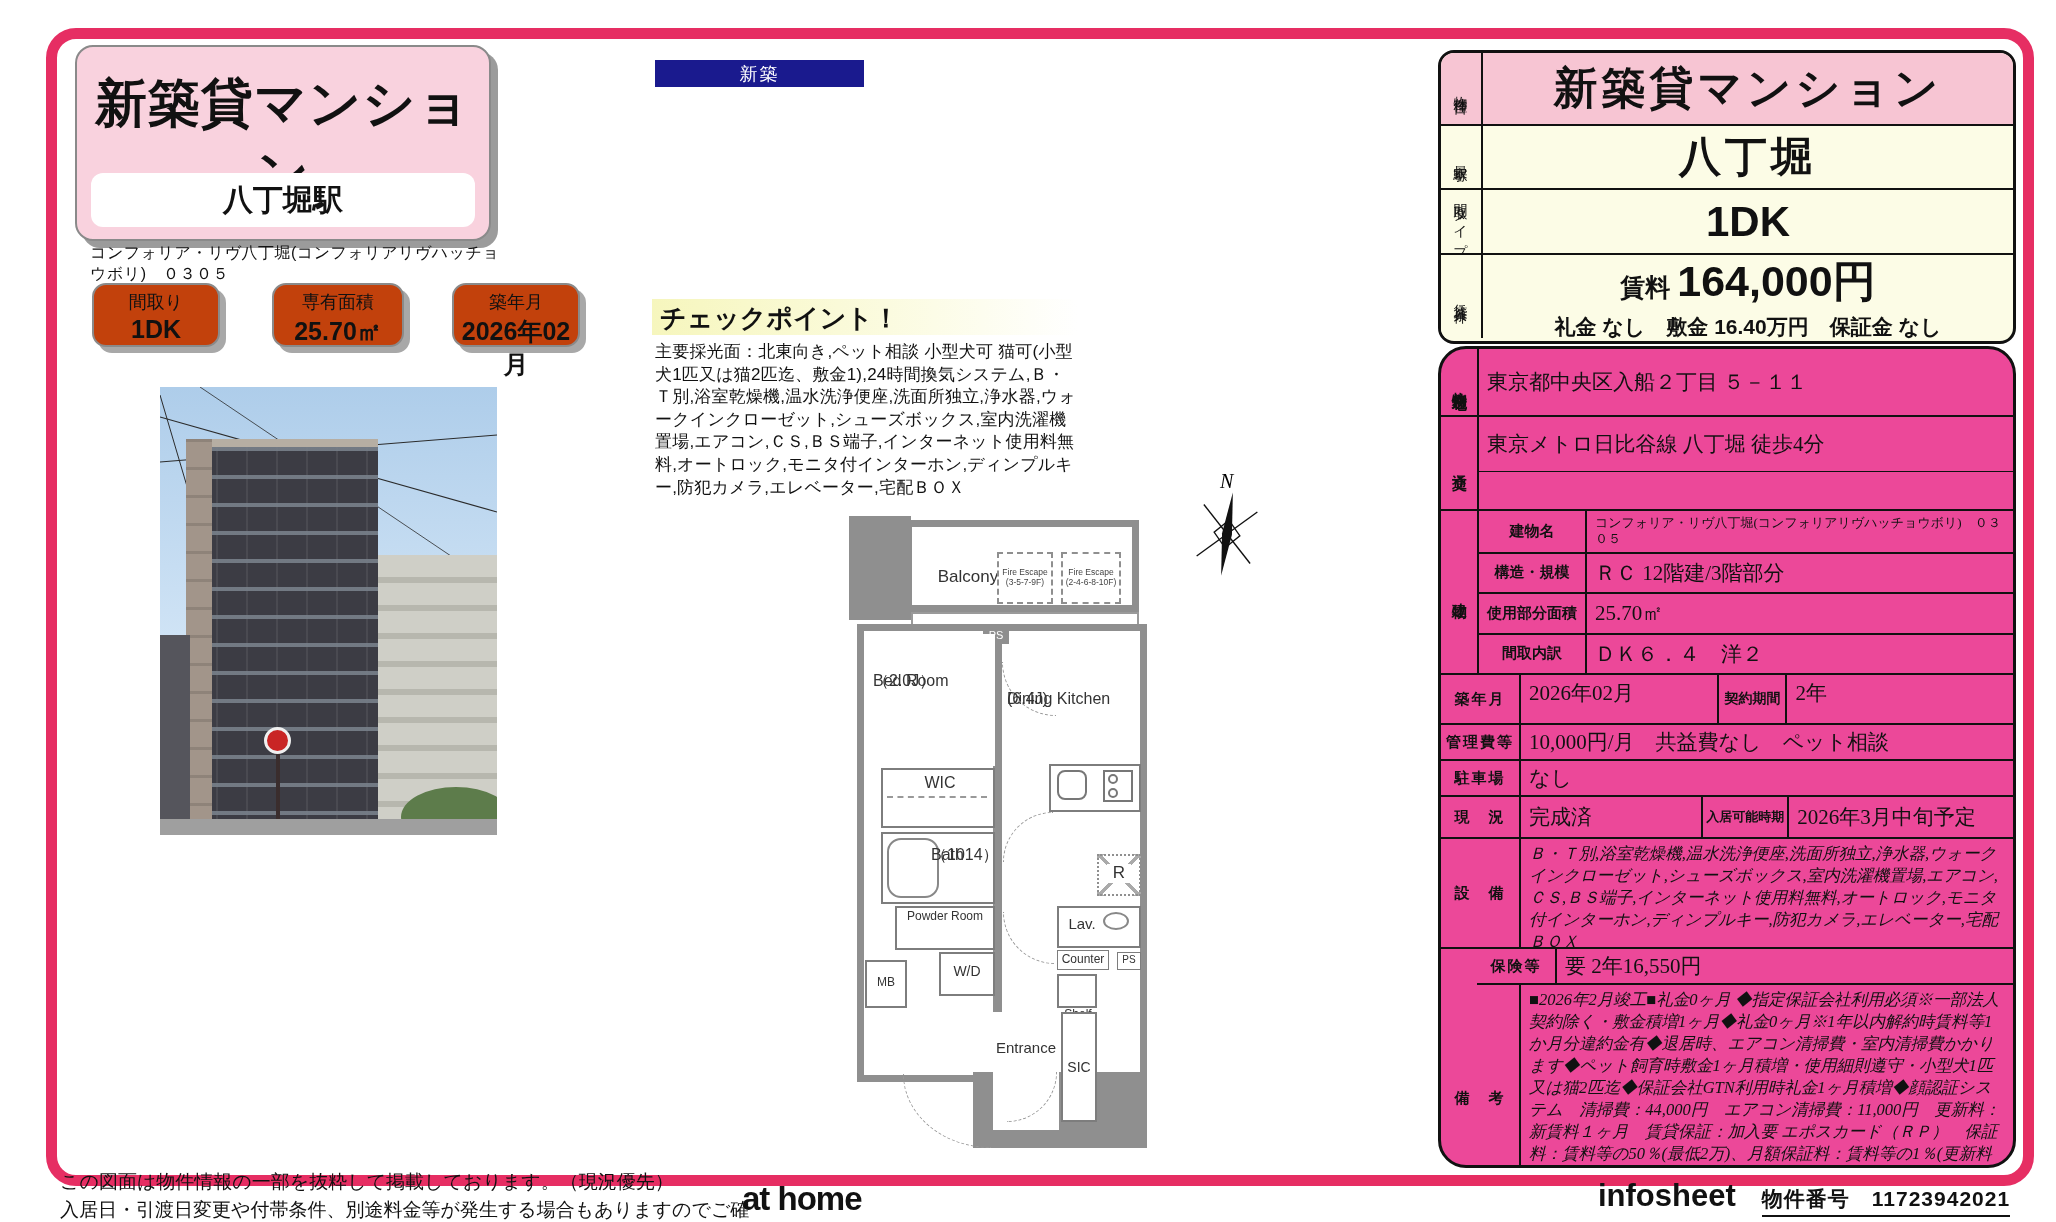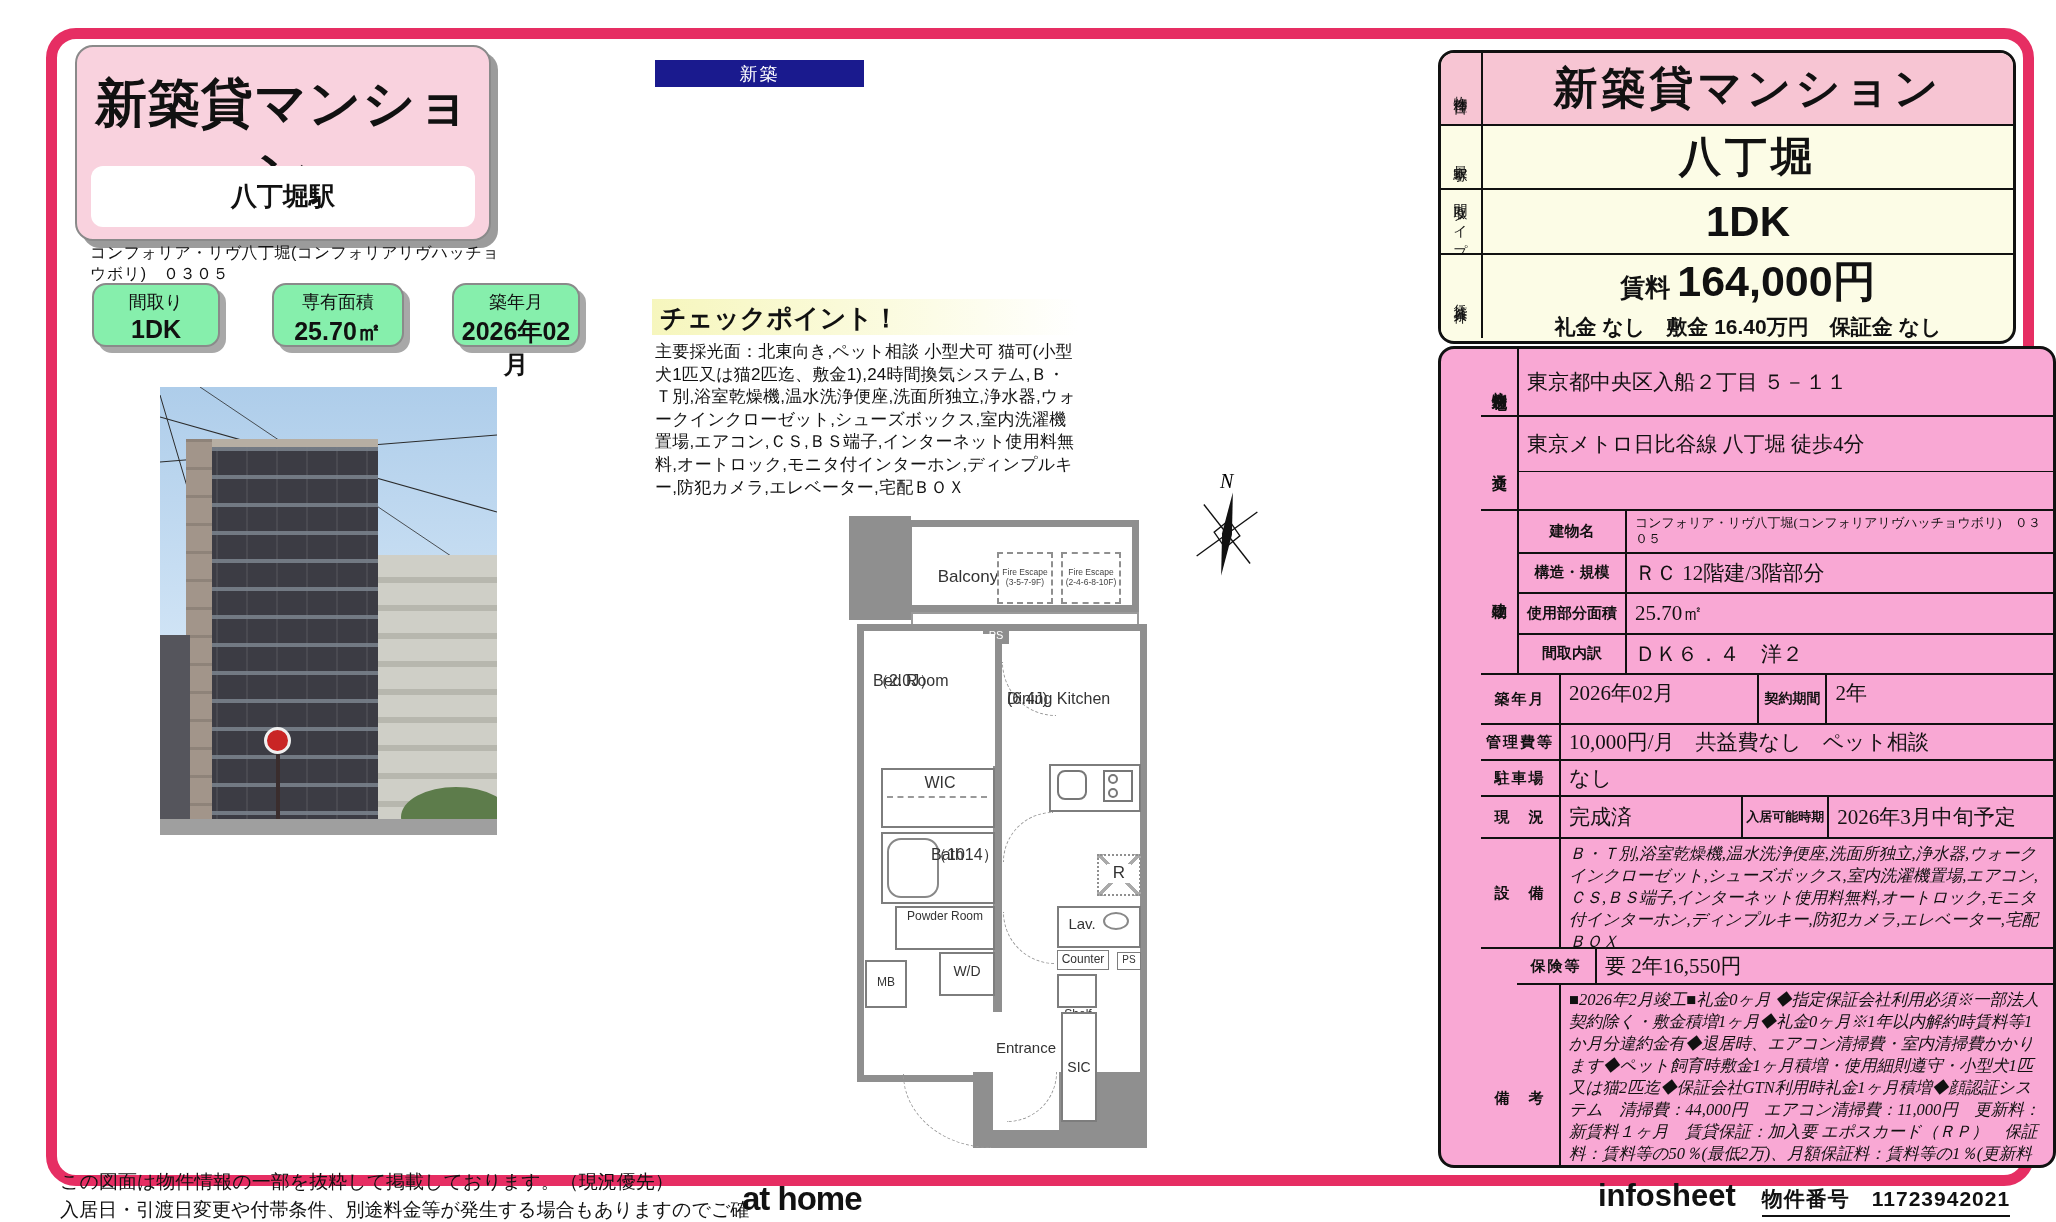--- a/index.html
+++ b/index.html
@@ -9,26 +9,26 @@
 
   
   .frame{left:46px;top:28px;width:1966px;height:1136px;background:#fff;
          border:11px solid #e62e63;border-radius:30px;}
 
   
   .hero{left:75px;top:45px;width:412px;height:192px;background:#f9d2de;
         border:2px solid #8a8a8a;border-radius:18px;box-shadow:7px 7px 0 #9b9b9b;}
   .hero-title{position:absolute;left:0;right:0;top:22px;text-align:center;
         font-size:52px;font-weight:bold;letter-spacing:1px;}
-  .hero-station{position:absolute;left:14px;right:14px;bottom:12px;height:61px;
+  .hero-station{position:absolute;left:14px;right:14px;bottom:12px;height:54px;
         background:#fff;border-radius:12px;display:flex;align-items:center;justify-content:center;
-        font-size:26px;font-weight:bold;}
+        font-size:30px;font-weight:bold;}
   .bcode{left:90px;top:243px;width:420px;font-size:16px;letter-spacing:.5px;}
 
-  .spec{top:283px;width:128px;height:64px;background:#86efac;border:2px solid #8a8a8a;
+  .spec{top:283px;width:128px;height:64px;background:#c2410c;border:2px solid #8a8a8a;
         border-radius:14px;box-shadow:6px 6px 0 #a8a8a8;text-align:center;padding-top:5px;box-sizing:border-box;}
   .spec .l{font-size:18px;}
   .spec .v{font-size:25px;font-weight:bold;margin-top:1px;}
   .spec1{left:92px;} .spec2{left:272px;width:132px;} .spec3{left:452px;width:128px;}
 
   
   .photo{left:160px;top:387px;width:337px;height:448px;overflow:hidden;
          background:linear-gradient(to bottom,#aecdea 0%,#cfe3f5 55%,#e4eef8 100%);}
   .bldg-right{position:absolute;right:-6px;top:168px;width:146px;height:280px;background:#cfcfc7;
          background-image:repeating-linear-gradient(to bottom,transparent 0 22px,#b7b7ae 22px 28px);}
@@ -88,22 +88,22 @@
   .t1 .val{flex:1;display:flex;align-items:center;justify-content:center;font-weight:bold;}
   .pink{background:#f7c5d3 !important;}
   .r-type{height:71px;} .r-type .val{font-size:44px;letter-spacing:4px;}
   .r-sta{height:62px;}  .r-sta .val{font-size:42px;letter-spacing:4px;text-align:center;}
   .r-mad{height:63px;}  .r-mad .val{font-size:42px;}
   .r-rent{height:83px;} .r-rent .val{flex-direction:column;gap:2px;}
   .rent-line1{font-size:25px;} .rent-line1 b{font-size:43px;}
   .rent-line2{font-size:21px;}
 
   
-  .t2{left:1438px;top:346px;width:572px;height:816px;border:3px solid #111;border-radius:16px;
-      overflow:hidden;background:#f9a8d4;font-family:"Liberation Serif",serif;padding-left:40px;}
+  .t2{left:1438px;top:346px;width:572px;height:816px;border:3px solid #111;border-radius:28px;
+      overflow:hidden;background:#ec4899;font-family:"Liberation Serif",serif;}
   .t2 .row{display:flex;border-bottom:2px solid #111;align-items:stretch;}
   .t2 .row:last-child{border-bottom:none;}
   .t2 .lab{font-family:"Liberation Sans",sans-serif;font-size:15px;font-weight:bold;
         border-right:2px solid #111;display:flex;align-items:center;justify-content:center;text-align:center;}
   .t2 .labv{width:36px;writing-mode:vertical-rl;text-orientation:upright;letter-spacing:1px;}
   .t2 .labw{width:78px;letter-spacing:2px;}
   .t2 .labb{width:106px;letter-spacing:0;}
   .t2 .cell{flex:1;padding:4px 8px;font-size:21px;display:flex;align-items:center;}
   .t2 .top{align-items:flex-start;}
   .sub{font-family:"Liberation Sans",sans-serif;font-size:14px;font-weight:bold;border-left:2px solid #111;

